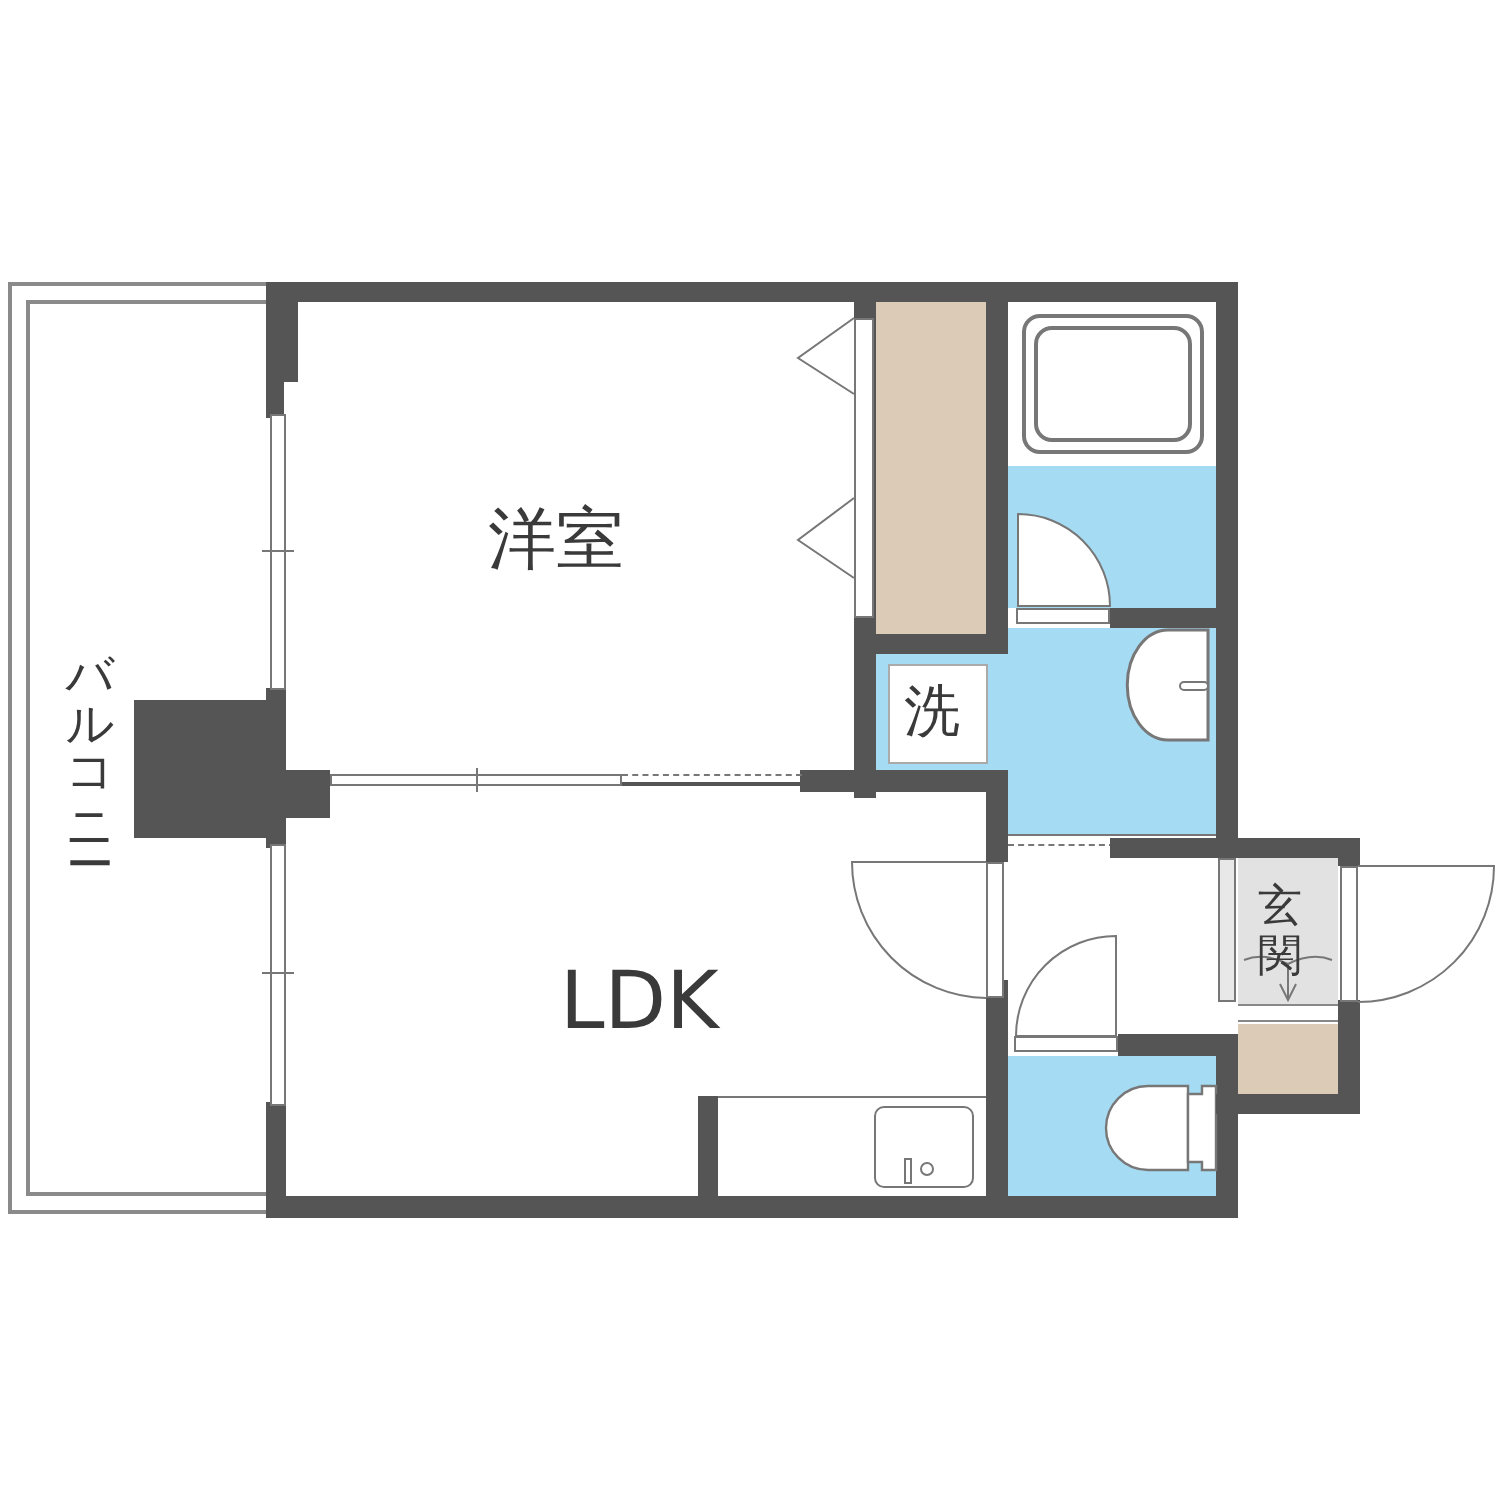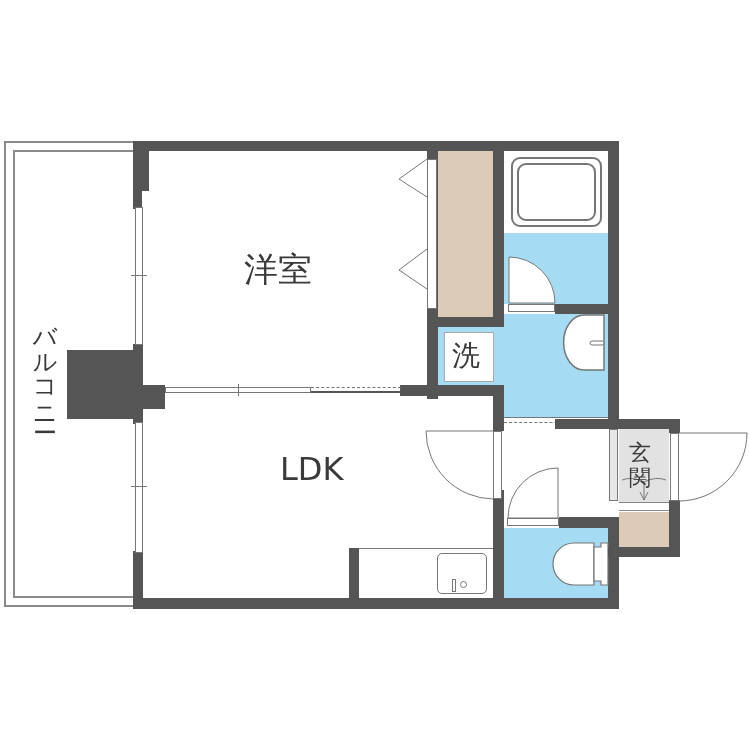--- a/index.html
+++ b/index.html
@@ -116,19 +116,19 @@
 <div class="beige" style="left:619px;top:512px;width:50px;height:35px;"></div>
 <div class="wall" style="left:608px;top:547px;width:72px;height:10px;"></div>
 <div class="wall" style="left:669px;top:500px;width:11px;height:57px;"></div>
 <div class="wall" style="left:669px;top:419px;width:11px;height:14px;"></div>
 
 <div class="win" style="left:670px;top:433px;width:9px;height:68px;"></div>
 <svg style="left:679px;top:433px;" width="70" height="70">
   <path d="M0,0 L68,0 A68,68 0 0 1 0,68" fill="none" stroke="#777" stroke-width="1"></path>
 </svg>
 
-<div class="label" style="left:280px;top:450px;font-size:32px;">LDK</div>
+<div class="label" style="left:280px;top:478px;font-size:40px;">LDK</div>
 
 <div class="wall" style="left:349px;top:548px;width:10px;height:55px;"></div>
 <div class="abs" style="left:359px;top:548px;width:134px;height:50px;border-top:1px solid #777;background:#fff;"></div>
 <div class="abs" style="left:437px;top:553px;width:50px;height:41px;border:1px solid #777;border-radius:5px;"></div>
 <div class="abs" style="left:452px;top:579px;width:4px;height:13px;border:1px solid #777;"></div>
 <div class="abs" style="left:460px;top:581px;width:7px;height:7px;border:1px solid #777;border-radius:50%;"></div>
 
 </body></html>

